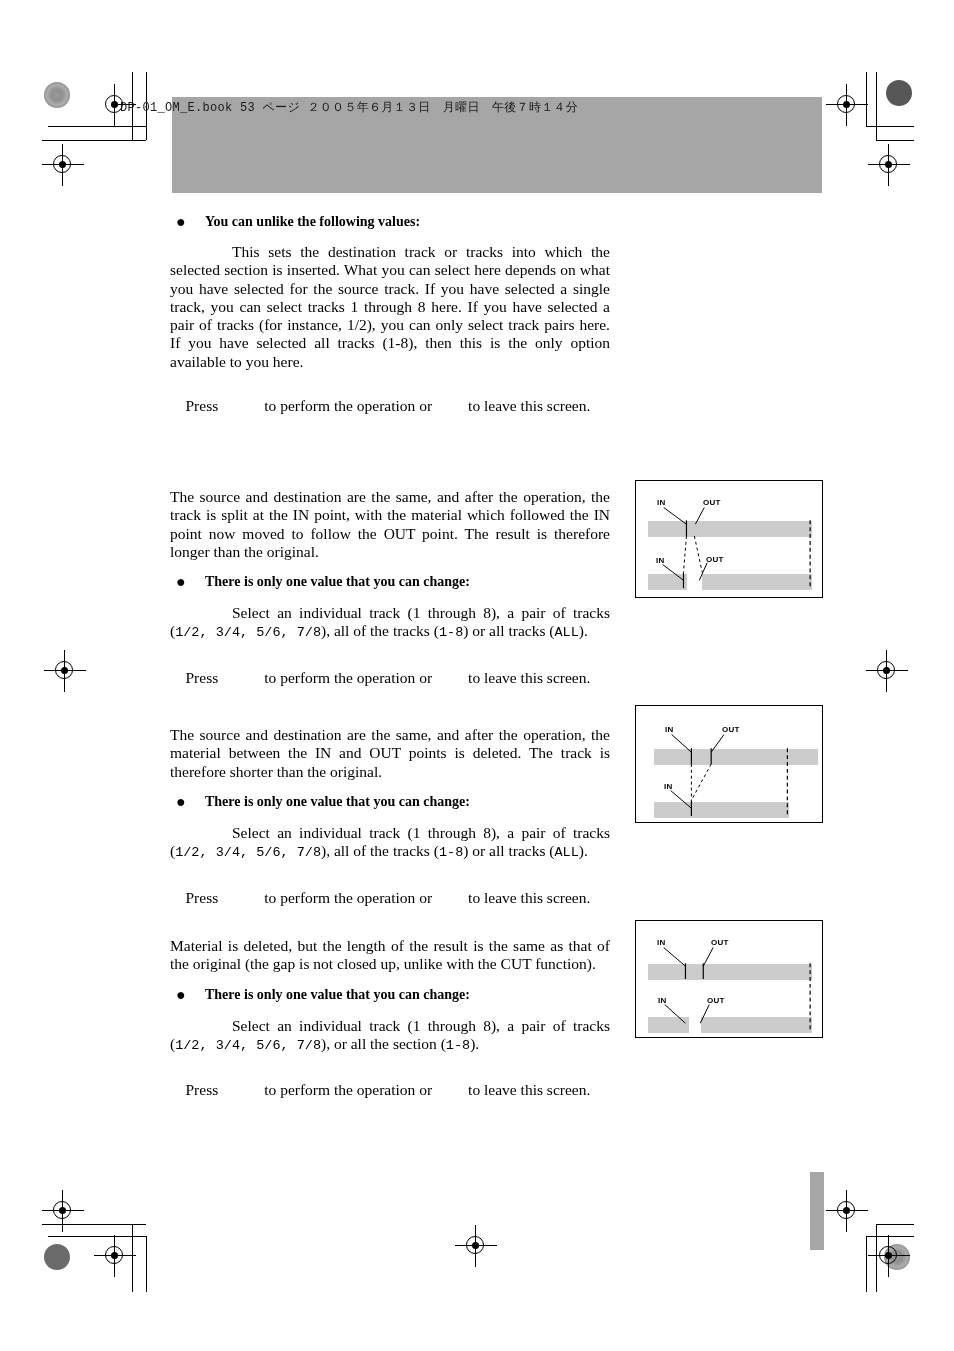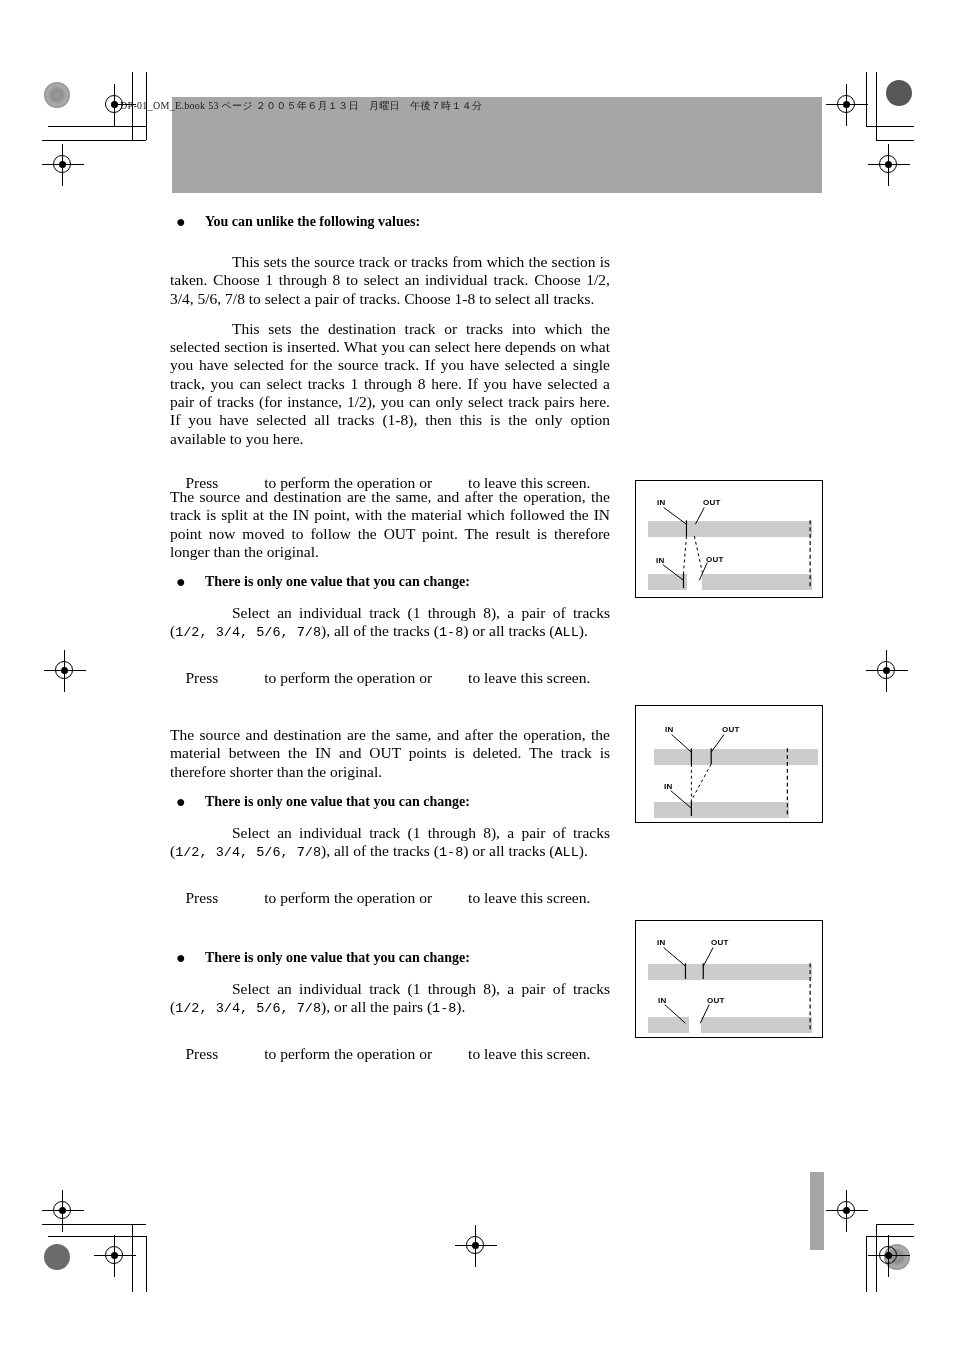--- a/index.html
+++ b/index.html
@@ -74,22 +74,22 @@
     left: 172px;
     top: 97px;
     width: 650px;
     height: 96px;
     background: #a6a6a6;
   }
   .header-caption {
     position: absolute;
     left: 120px;
     top: 99px;
-    font-family: Liberation Serif, serif;
-    font-size: 10px;
+    font-family: Liberation Mono, monospace;
+    font-size: 12px;
     letter-spacing: 0.3px;
     white-space: nowrap;
     color: #1a1a1a;
   }
   .section { position: absolute; width: 440px; }
 
   p.body {
     margin: 0 0 0 0;
     font-size: 15.5px;
     line-height: 18.3px;
@@ -260,21 +260,20 @@
 <div class="page-tab" style="left:810px; top:1172px; width:14px; height:78px;"></div>
 
 <div class="header-band"></div>
 <div class="header-caption">DP-01_OM_E.book  53 ページ  ２００５年６月１３日　月曜日　午後７時１４分</div>
 
 <div class="section" style="left:170px; top:213px;">
   <div class="bullet-head">
     <span class="bullet">●</span>
     <span class="bullet-text">You can unlike the following values:</span>
   </div>
-  <p class="body indent gap" style="margin-top:22px;">This sets the source track or tracks from which the section is taken. Choose 1 through 8 to select an individual track. Choose 1/2, 3/4, 5/6, 7/8 to select a pair of tracks. Choose 1-8 to select all tracks.</p>
   <p class="body indent gap" style="margin-top:12px;">This sets the destination track or tracks into which the selected section is inserted. What you can select here depends on what you have selected for the source track. If you have selected a single track, you can select tracks 1 through 8 here. If you have selected a pair of tracks (for instance, 1/2), you can only select track pairs here. If you have selected all tracks (1-8), then this is the only option available to you here.</p>
   <div class="press-line" style="margin-top:8px;">
     <span>Press</span><span class="keygap"></span><span>to perform the operation or</span><span class="keygap wide"></span><span>to leave this screen.</span>
   </div>
 </div>
 
 <div class="section" style="left:170px; top:488px;">
   <p class="body">The source and destination are the same, and after the operation, the track is split at the IN point, with the material which followed the IN point now moved to follow the OUT point. The result is therefore longer than the original.</p>
   <div class="bullet-head" style="margin-top:12px;">
     <span class="bullet">●</span>
@@ -292,25 +291,26 @@
     <span class="bullet">●</span>
     <span class="bullet-text">There is only one value that you can change:</span>
   </div>
   <p class="body indent" style="margin-top:13px;"><span>Select an individual track (1 through 8), a pair of tracks (</span><span class="mono">1/2, 3/4, 5/6, 7/8</span><span>), all of the tracks (</span><span class="mono">1-8</span><span>) or all tracks (</span><span class="mono">ALL</span><span>).</span></p>
   <div class="press-line" style="margin-top:8px;">
     <span>Press</span><span class="keygap"></span><span>to perform the operation or</span><span class="keygap wide"></span><span>to leave this screen.</span>
   </div>
 </div>
 
 <div class="section" style="left:170px; top:937px;">
+  <p class="body">Material is deleted, but the length of the result is the same as that of the original (the gap is not closed up, unlike with the CUT function).</p>
   <div class="bullet-head" style="margin-top:12px;">
     <span class="bullet">●</span>
     <span class="bullet-text">There is only one value that you can change:</span>
   </div>
-  <p class="body indent" style="margin-top:13px;"><span>Select an individual track (1 through 8), a pair of tracks (</span><span class="mono">1/2, 3/4, 5/6, 7/8</span><span>), or all the pairs (</span><span class="mono">1-8</span><span>).</span></p>
+  <p class="body indent" style="margin-top:13px;"><span>Select an individual track (1 through 8), a pair of tracks (</span><span class="mono">1/2, 3/4, 5/6, 7/8</span><span>), or all the section (</span><span class="mono">1-8</span><span>).</span></p>
   <div class="press-line" style="margin-top:8px;">
     <span>Press</span><span class="keygap"></span><span>to perform the operation or</span><span class="keygap wide"></span><span>to leave this screen.</span>
   </div>
 </div>
 
 <div class="diagram" style="left:635px; top:480px; width:188px; height:118px;">
   <div class="dg-inner">
     <div class="track" style="left:12px; top:40px; width:164px; height:16px;"></div>
     <div class="track" style="left:12px; top:93px; width:39px; height:16px;"></div>
     <div class="track" style="left:66px; top:93px; width:110px; height:16px;"></div>

